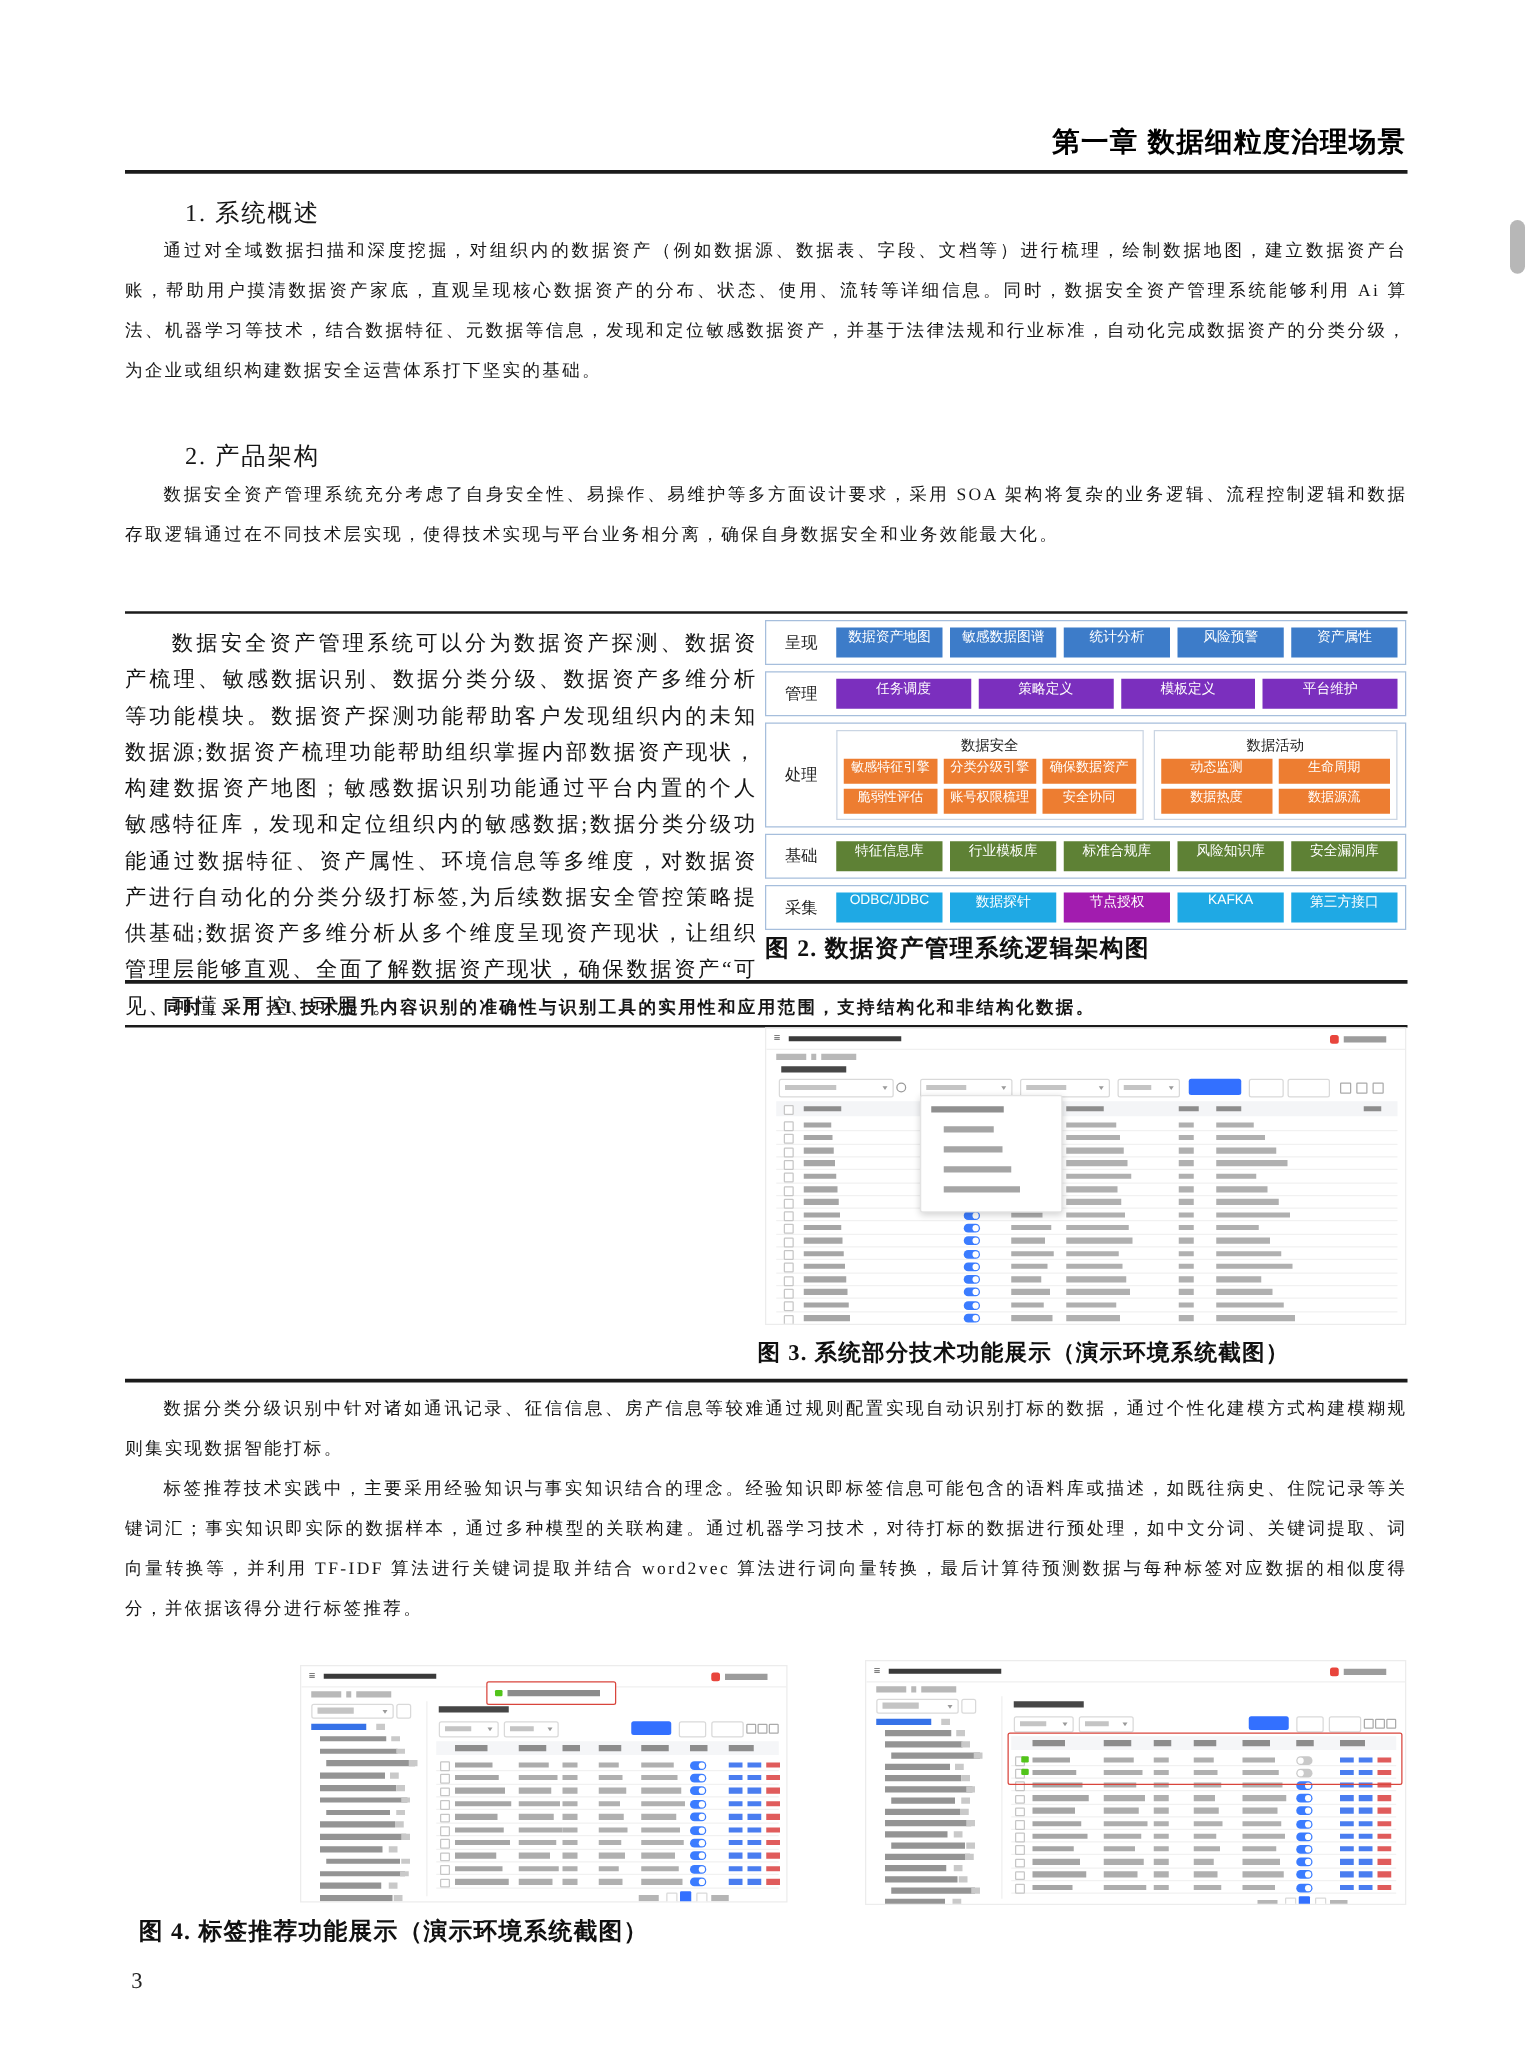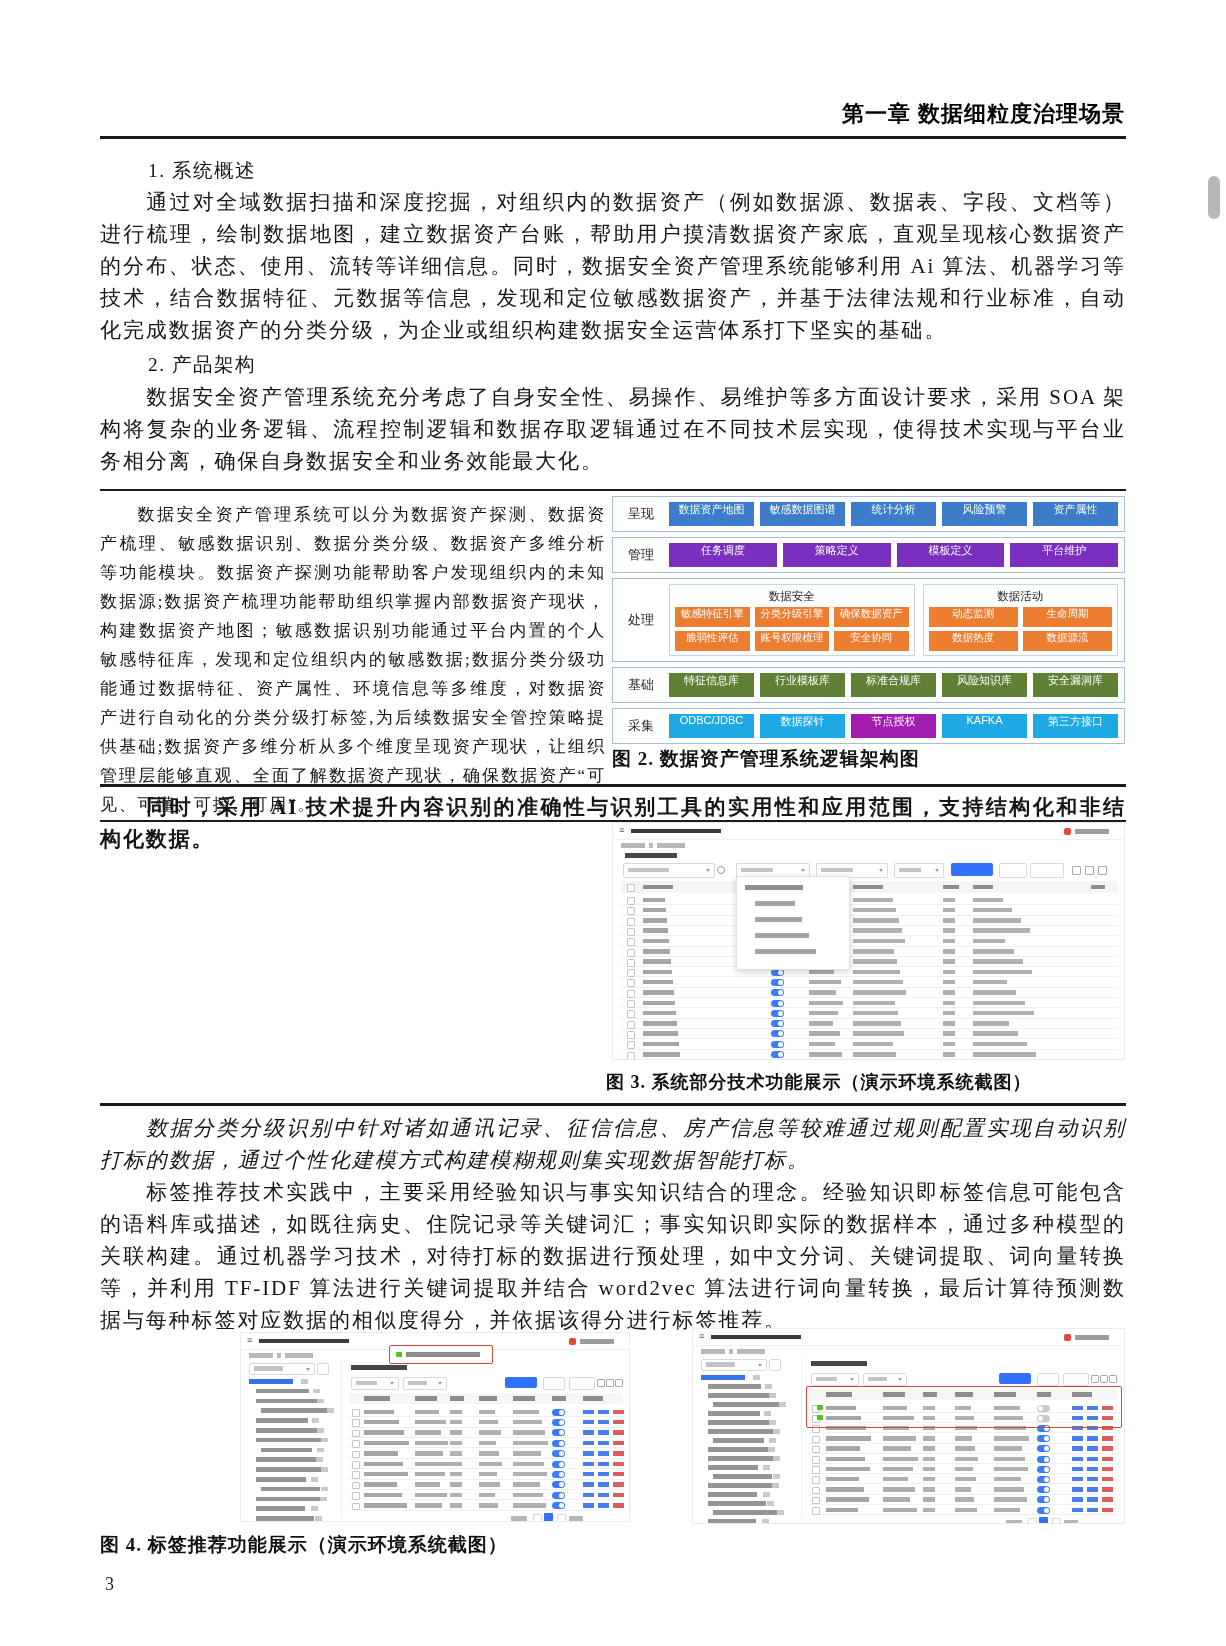--- a/index.html
+++ b/index.html
@@ -1,21 +1,21 @@
 <!DOCTYPE html>
 <html><head>
 <meta charset="utf-8">
 <style>
   html,body{margin:0;padding:0;background:#ffffff;}
   #page{position:relative;width:1226px;height:1646px;background:#fff;overflow:hidden;
         font-family:"Liberation Serif","DejaVu Serif",serif;color:#141414;}
   .rule{position:absolute;left:100px;width:1026px;background:#1b1b1b;}
   .chapter-title{position:absolute;top:99px;right:101px;font-family:"Liberation Sans","DejaVu Sans",sans-serif;
         font-weight:bold;font-size:22px;letter-spacing:1px;color:#000;}
-  .par{position:absolute;left:100px;width:1026px;font-size:21px;line-height:32px;letter-spacing:1.9px;
+  .par{position:absolute;left:100px;width:1026px;font-size:14px;line-height:32px;letter-spacing:1.9px;
         text-align:justify;color:#161616;}
   .indent{text-indent:2.2em;}
   .heading{position:absolute;left:148px;font-size:19.5px;letter-spacing:1.5px;color:#161616;}
   .colpar-a{position:absolute;left:100px;top:500px;width:506px;font-size:17px;line-height:29px;
         letter-spacing:1.8px;text-align:justify;}
   .colpar-b{position:absolute;left:100px;top:826px;width:506px;font-size:17.5px;line-height:31px;
         letter-spacing:0.6px;text-align:justify;}
   .figcap{position:absolute;font-weight:bold;font-size:19px;color:#101010;letter-spacing:1px;}
   
   #fig2{position:absolute;left:612px;top:496px;width:513px;}
@@ -338,21 +338,21 @@
         <div style="position: absolute; left: 18px; top: 24px; width: 40px; height: 4.5px; background: rgb(165, 165, 165);"></div>
         <div style="position: absolute; left: 18px; top: 40px; width: 47px; height: 4.5px; background: rgb(165, 165, 165);"></div>
         <div style="position: absolute; left: 18px; top: 56px; width: 54px; height: 4.5px; background: rgb(165, 165, 165);"></div>
         <div style="position: absolute; left: 18px; top: 72px; width: 61px; height: 4.5px; background: rgb(165, 165, 165);"></div>
       </div>
     </div>
   <div class="figcap" style="left:606px;top:1070px;width:520px;font-size:18px;">图 3. 系统部分技术功能展示（演示环境系统截图）</div>
 
   <div class="rule" style="top:1103px;height:3px;"></div>
 
-  <div class="par indent" style="top:1112px;font-style:italic;">数据分类分级识别中针对诸如通讯记录、征信信息、房产信息等较难通过规则配置实现自动识别打标的数据，通过个性化建模方式构建模糊规则集实现数据智能打标。</div>
+  <div class="par indent" style="top:1112px;">数据分类分级识别中针对诸如通讯记录、征信信息、房产信息等较难通过规则配置实现自动识别打标的数据，通过个性化建模方式构建模糊规则集实现数据智能打标。</div>
   <div class="par indent" style="top:1176px;">标签推荐技术实践中，主要采用经验知识与事实知识结合的理念。经验知识即标签信息可能包含的语料库或描述，如既往病史、住院记录等关键词汇；事实知识即实际的数据样本，通过多种模型的关联构建。通过机器学习技术，对待打标的数据进行预处理，如中文分词、关键词提取、词向量转换等，并利用 TF-IDF 算法进行关键词提取并结合 word2vec 算法进行词向量转换，最后计算待预测数据与每种标签对应数据的相似度得分，并依据该得分进行标签推荐。</div>
 
   <div id="fig4l" class="shot" style="left:240px;top:1332px;width:390px;height:190px;">
       <div style="position: absolute; left: 6px; top: 2px; color: rgb(85, 85, 85); white-space: nowrap; font: 9px / 11px &quot;Liberation Sans&quot;, &quot;DejaVu Sans&quot;, sans-serif;">≡</div>
       <div style="position: absolute; left: 18px; top: 5.5px; width: 90px; height: 4.5px; background: rgb(58, 58, 58);"></div>
       <div style="position: absolute; left: 328px; top: 4.5px; width: 7px; height: 7px; background: rgb(232, 69, 60); border-radius: 2px;"></div>
       <div style="position: absolute; left: 339px; top: 6px; width: 34px; height: 4.5px; background: rgb(156, 156, 156);"></div>
       <div style="position: absolute; left: 0px; top: 16px; width: 390px; height: 1px; background: rgb(240, 240, 240);"></div>
       <div style="position: absolute; left: 8px; top: 20px; width: 24px; height: 4.5px; background: rgb(184, 184, 184);"></div>
       <div style="position: absolute; left: 36px; top: 20px; width: 4px; height: 4.5px; background: rgb(184, 184, 184);"></div>
@@ -805,16 +805,16 @@
       <div style="position: absolute; left: 379px; top: 178.5px; width: 11px; height: 4.5px; background: rgb(74, 125, 240);"></div>
       <div style="position: absolute; left: 394px; top: 178.5px; width: 11px; height: 4.5px; background: rgb(74, 125, 240);"></div>
       <div style="position: absolute; left: 409px; top: 178.5px; width: 11px; height: 4.5px; background: rgb(224, 92, 92);"></div>
       <div style="position: absolute; left: 313px; top: 191.2px; width: 16px; height: 4.5px; background: rgb(181, 181, 181);"></div>
       <div style="position: absolute; left: 335px; top: 189.2px; width: 7px; height: 8px; background: rgb(255, 255, 255); border: 1px solid rgb(217, 217, 217); border-radius: 1px;"></div>
       <div style="position: absolute; left: 346px; top: 188.2px; width: 9px; height: 10px; background: rgb(51, 112, 255); border-radius: 1px;"></div>
       <div style="position: absolute; left: 359px; top: 189.2px; width: 7px; height: 8px; background: rgb(255, 255, 255); border: 1px solid rgb(217, 217, 217); border-radius: 1px;"></div>
       <div style="position: absolute; left: 371px; top: 191.2px; width: 14px; height: 4.5px; background: rgb(181, 181, 181);"></div>
       <div style="position: absolute; left: 113px; top: 57px; width: 314px; height: 40px; border: 1.6px solid rgb(217, 69, 60); border-radius: 2px; z-index: 4;"></div>
     </div>
-  <div class="figcap" style="left:100px;top:1532px;width:1026px;">图 4. 标签推荐功能展示（演示环境系统截图）</div>
+  <div class="figcap" style="left:111px;top:1532px;width:1026px;">图 4. 标签推荐功能展示（演示环境系统截图）</div>
 
   <div class="pagenum">3</div>
 </div>
 
 </body></html>

